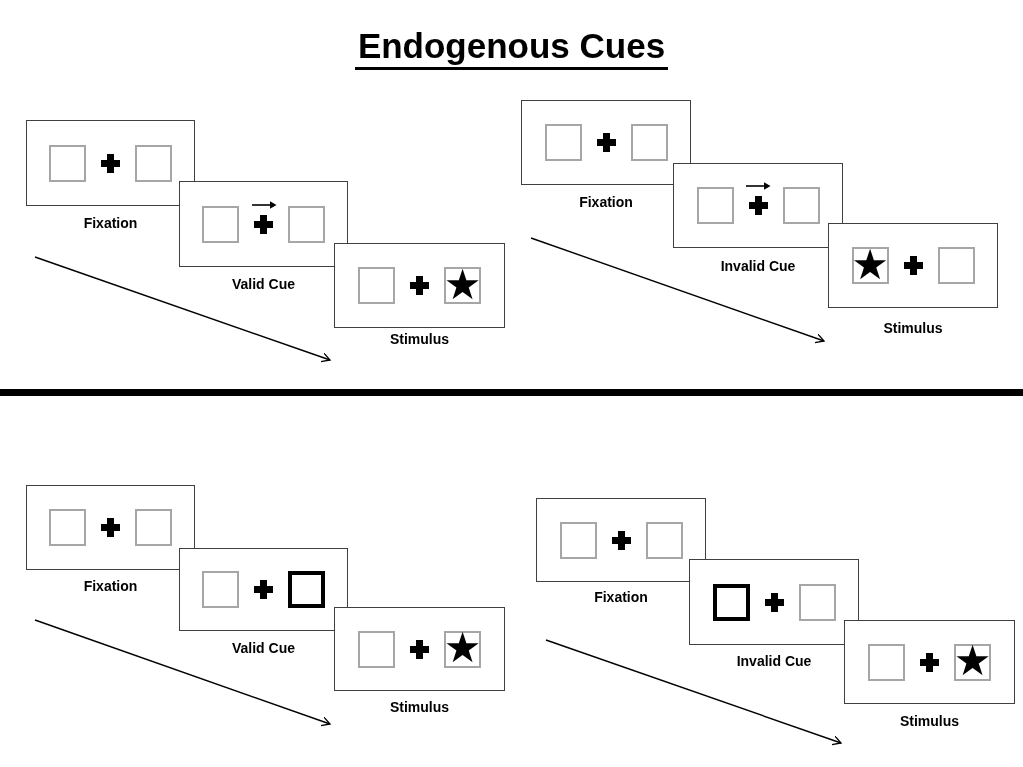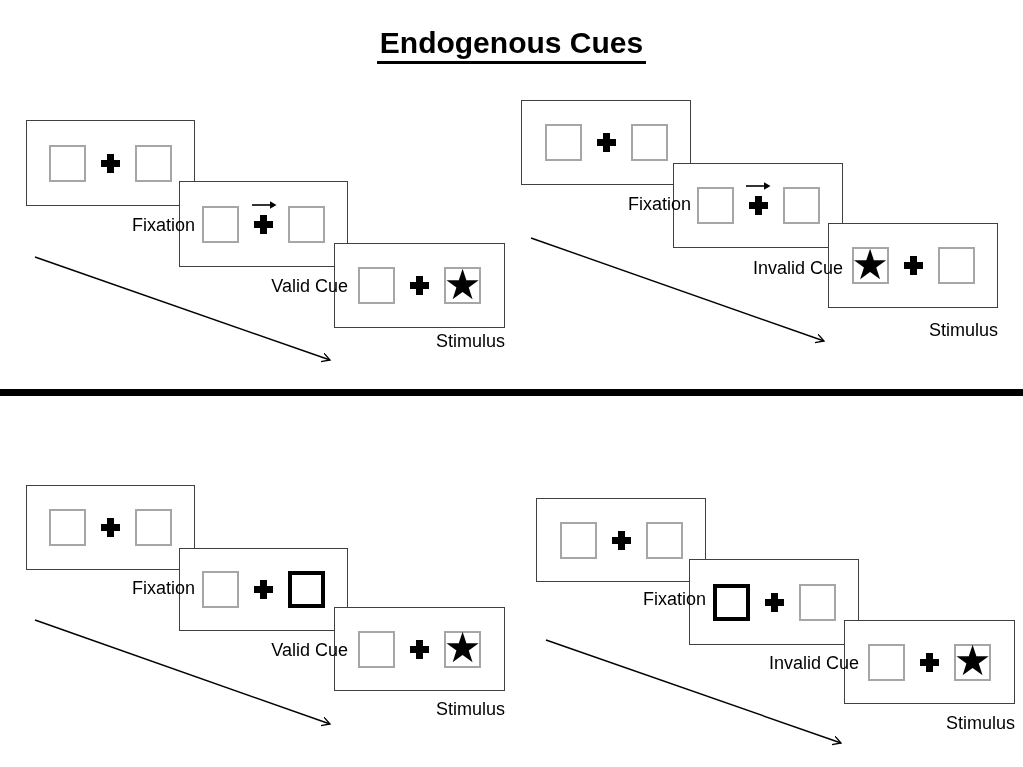--- a/index.html
+++ b/index.html
@@ -1,31 +1,31 @@
 <!DOCTYPE html>
 <html><head>
 <meta charset="utf-8">
 <style>
   html,body{margin:0;padding:0;background:#fff;}
   .canvas{position:relative;width:1023px;height:767px;background:#fff;overflow:hidden;
           font-family:"Liberation Sans",sans-serif;color:#000;}
-  .title{position:absolute;left:0;width:100%;text-align:center;font-size:30px;font-weight:bold;}
+  .title{position:absolute;left:0;width:100%;text-align:center;font-size:35px;font-weight:bold;}
   .title-text{display:inline-block;border-bottom:3px solid #000;padding:0 3px 1px 3px;}
   .panel{position:absolute;background:#fff;border:1px solid #404040;
          display:flex;align-items:center;justify-content:center;gap:15px;box-sizing:border-box;}
   .sq{width:37px;height:37px;border:2px solid #a6a6a6;background:#fff;box-sizing:border-box;
       display:flex;align-items:center;justify-content:center;}
   .sq.thick{border:4px solid #000;}
   .center-stack{position:relative;display:flex;align-items:center;justify-content:center;}
   .cross{width:19px;height:19px;position:relative;}
   .cross::before{content:"";position:absolute;left:6px;top:0;width:7px;height:19px;background:#000;}
   .cross::after{content:"";position:absolute;top:6px;left:0;width:19px;height:7px;background:#000;}
   .cue-arrow{position:absolute;top:-15px;left:50%;transform:translateX(-50%);}
   .star{font-size:42px;line-height:1;color:#000;transform:translateY(-1px);}
-  .plabel{position:absolute;text-align:right;font-size:18px;font-weight:normal;line-height:1.1;}
+  .plabel{position:absolute;text-align:center;font-size:14px;font-weight:bold;line-height:1.1;}
   .divider{position:absolute;left:0;top:389px;width:100%;height:7px;background:#000;}
   .overlay{position:absolute;left:0;top:0;pointer-events:none;}
 </style>
 </head>
 <body>
 
 <div class="canvas">
 
   <div class="title" style="top:26px;">
     <span class="title-text">Endogenous Cues</span>

